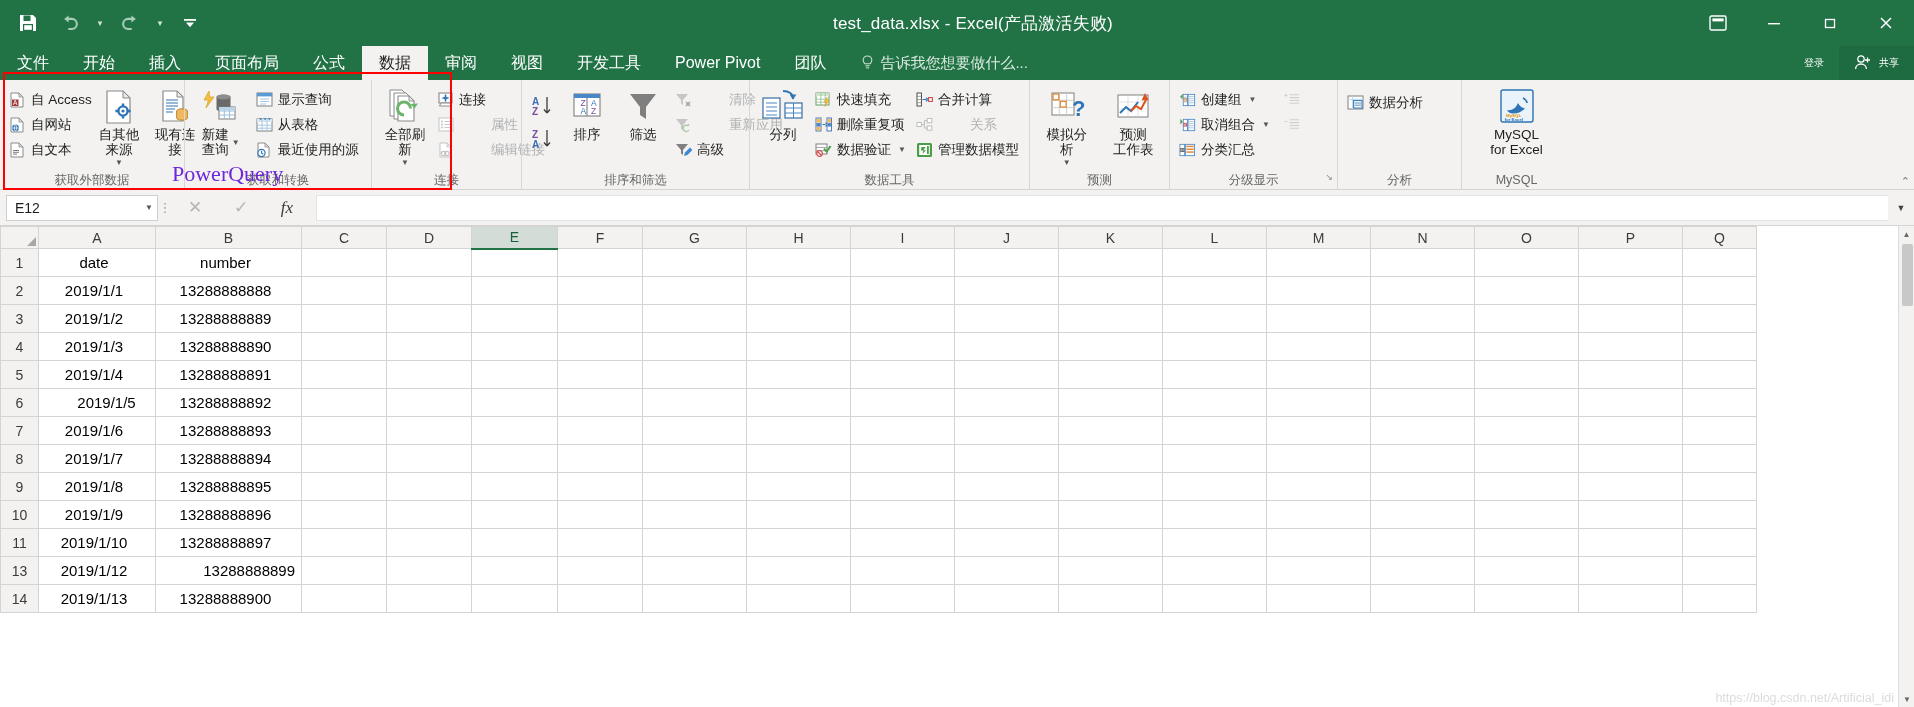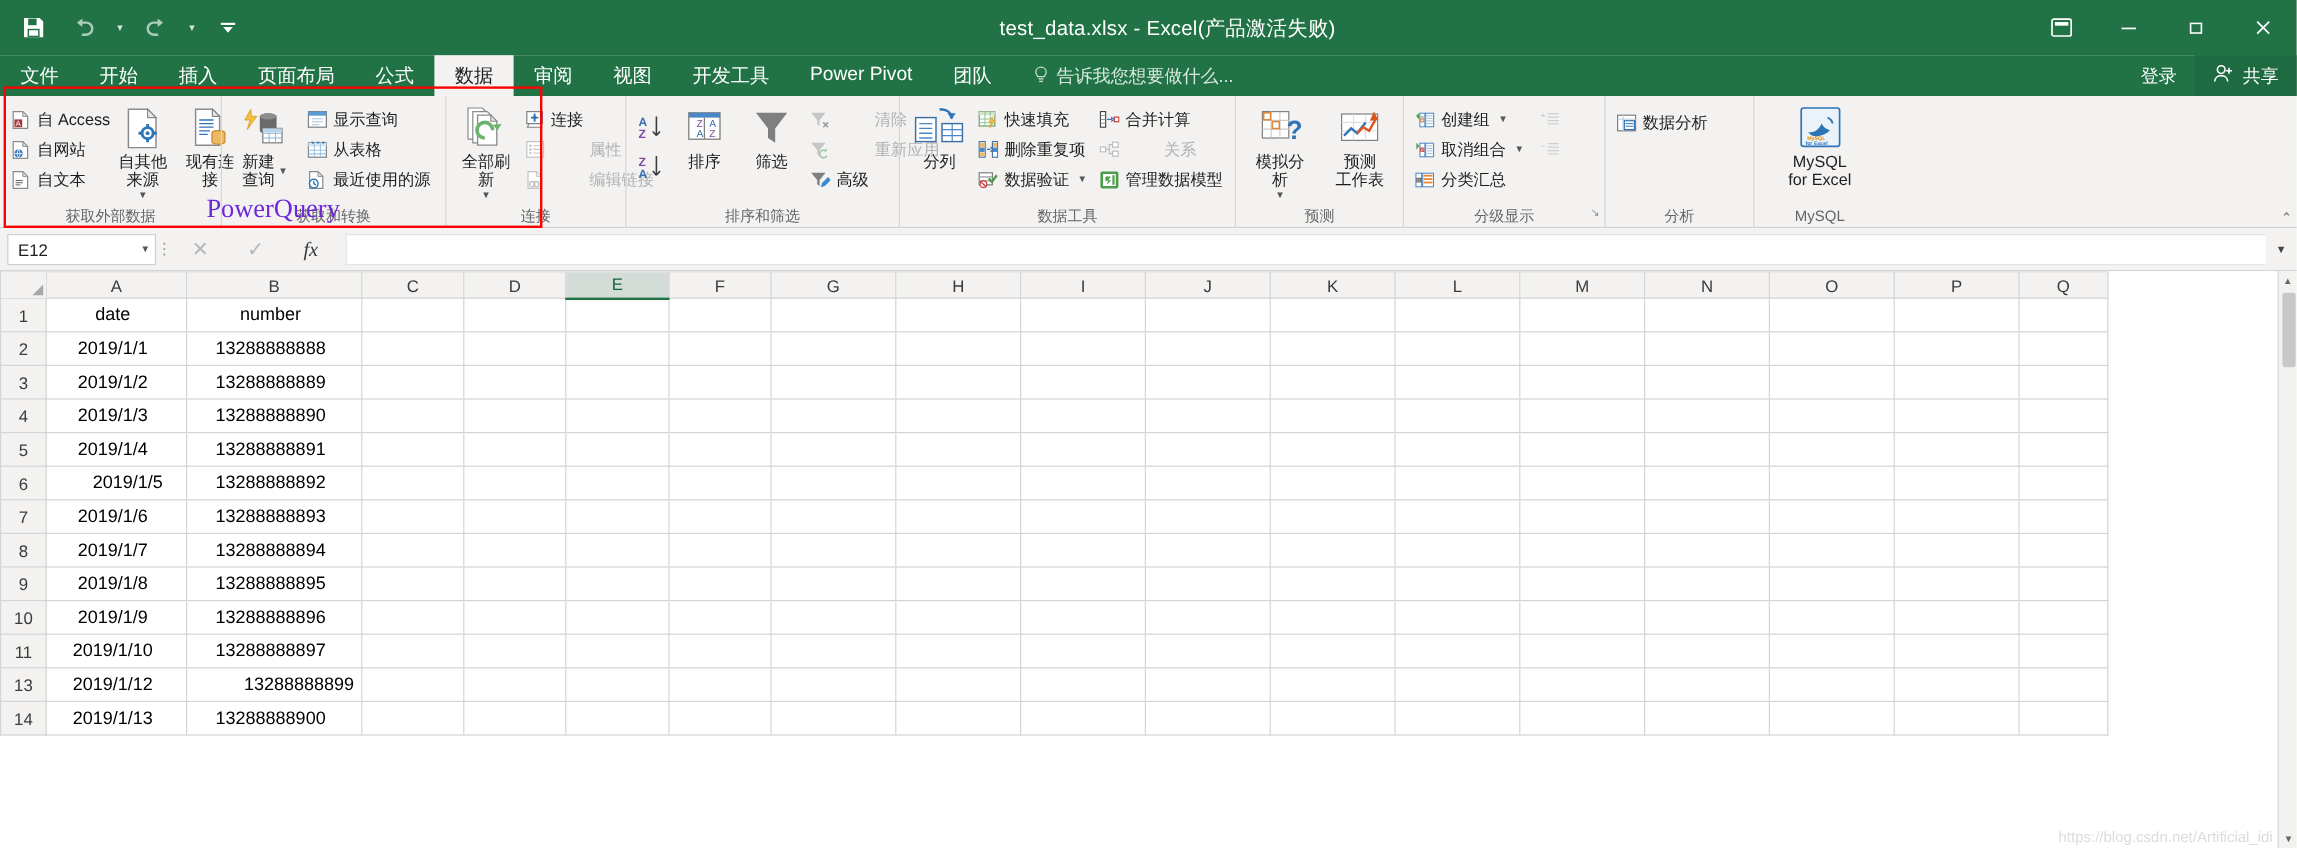--- a/index.html
+++ b/index.html
@@ -44,21 +44,21 @@
   .tellme {
     display: flex; align-items: center; gap: 6px; padding: 0 12px 0 18px;
     font-size: 15px; color: #d9e8df; white-space: nowrap;
   }
   .bulb { width: 13px; height: 17px; display:inline-block; }
   .right-acct {
     position: absolute; right: 0; top: 0; height: 34px; display: flex; align-items: center;
   }
   .acct-item {
     display: flex; align-items: center; gap: 7px; padding: 0 15px; height: 34px;
-    font-size: 15px; color: #ffffff; white-space: nowrap;
+    font-size: 10px; color: #ffffff; white-space: nowrap;
   }
   .acct-item.share { background: #1e6b41; }
 
   
   .ribbon {
     position: absolute; left: 0; top: 80px; width: 1914px; height: 110px;
     background: #f3f2f1; border-bottom: 1px solid #d4d4d4;
     display: flex; align-items: stretch;
   }
   .rgroup { position: relative; display: flex; flex-direction: column; height: 110px; }
@@ -106,21 +106,21 @@
     font-size: 22px; color: #6d28d9; font-family: Liberation Serif, serif;
   }
 
   
   .fbar {
     position: absolute; left: 0; top: 190px; width: 1914px; height: 36px;
     background: #f3f2f1; display: flex; align-items: center;
     border-bottom: 1px solid #d4d4d4;
   }
   .namebox {
-    margin-left: 6px; width: 124px; height: 26px; background: #fff; border: 1px solid #cfcfcf;
+    margin-left: 6px; width: 152px; height: 26px; background: #fff; border: 1px solid #cfcfcf;
     display: flex; align-items: center; padding: 0 4px 0 8px; font-size: 14px; color: #1e1e1e;
   }
   .namebox .nb-caret { margin-left: auto; font-size: 8px; color: #555; }
   .fb-sep { width: 14px; text-align: center; color: #9a9a9a; font-size: 13px; letter-spacing:0; }
   .fb-icons { display: flex; align-items: center; gap: 0; }
   .fb-ic { width: 46px; height: 28px; display: flex; align-items: center; justify-content: center; font-size: 17px; color: #b6b6b6; }
   .fb-ic.fx { color: #3a3a3a; font-style: italic; font-family: "Liberation Serif", serif; font-size: 17px; }
   .fb-input {
     flex: 1; height: 26px; background: #fff; border: 1px solid #e3e3e3; border-right: none;
     margin-left: 6px; font-size: 14px; color: #1e1e1e; padding: 0 6px; line-height: 24px;

